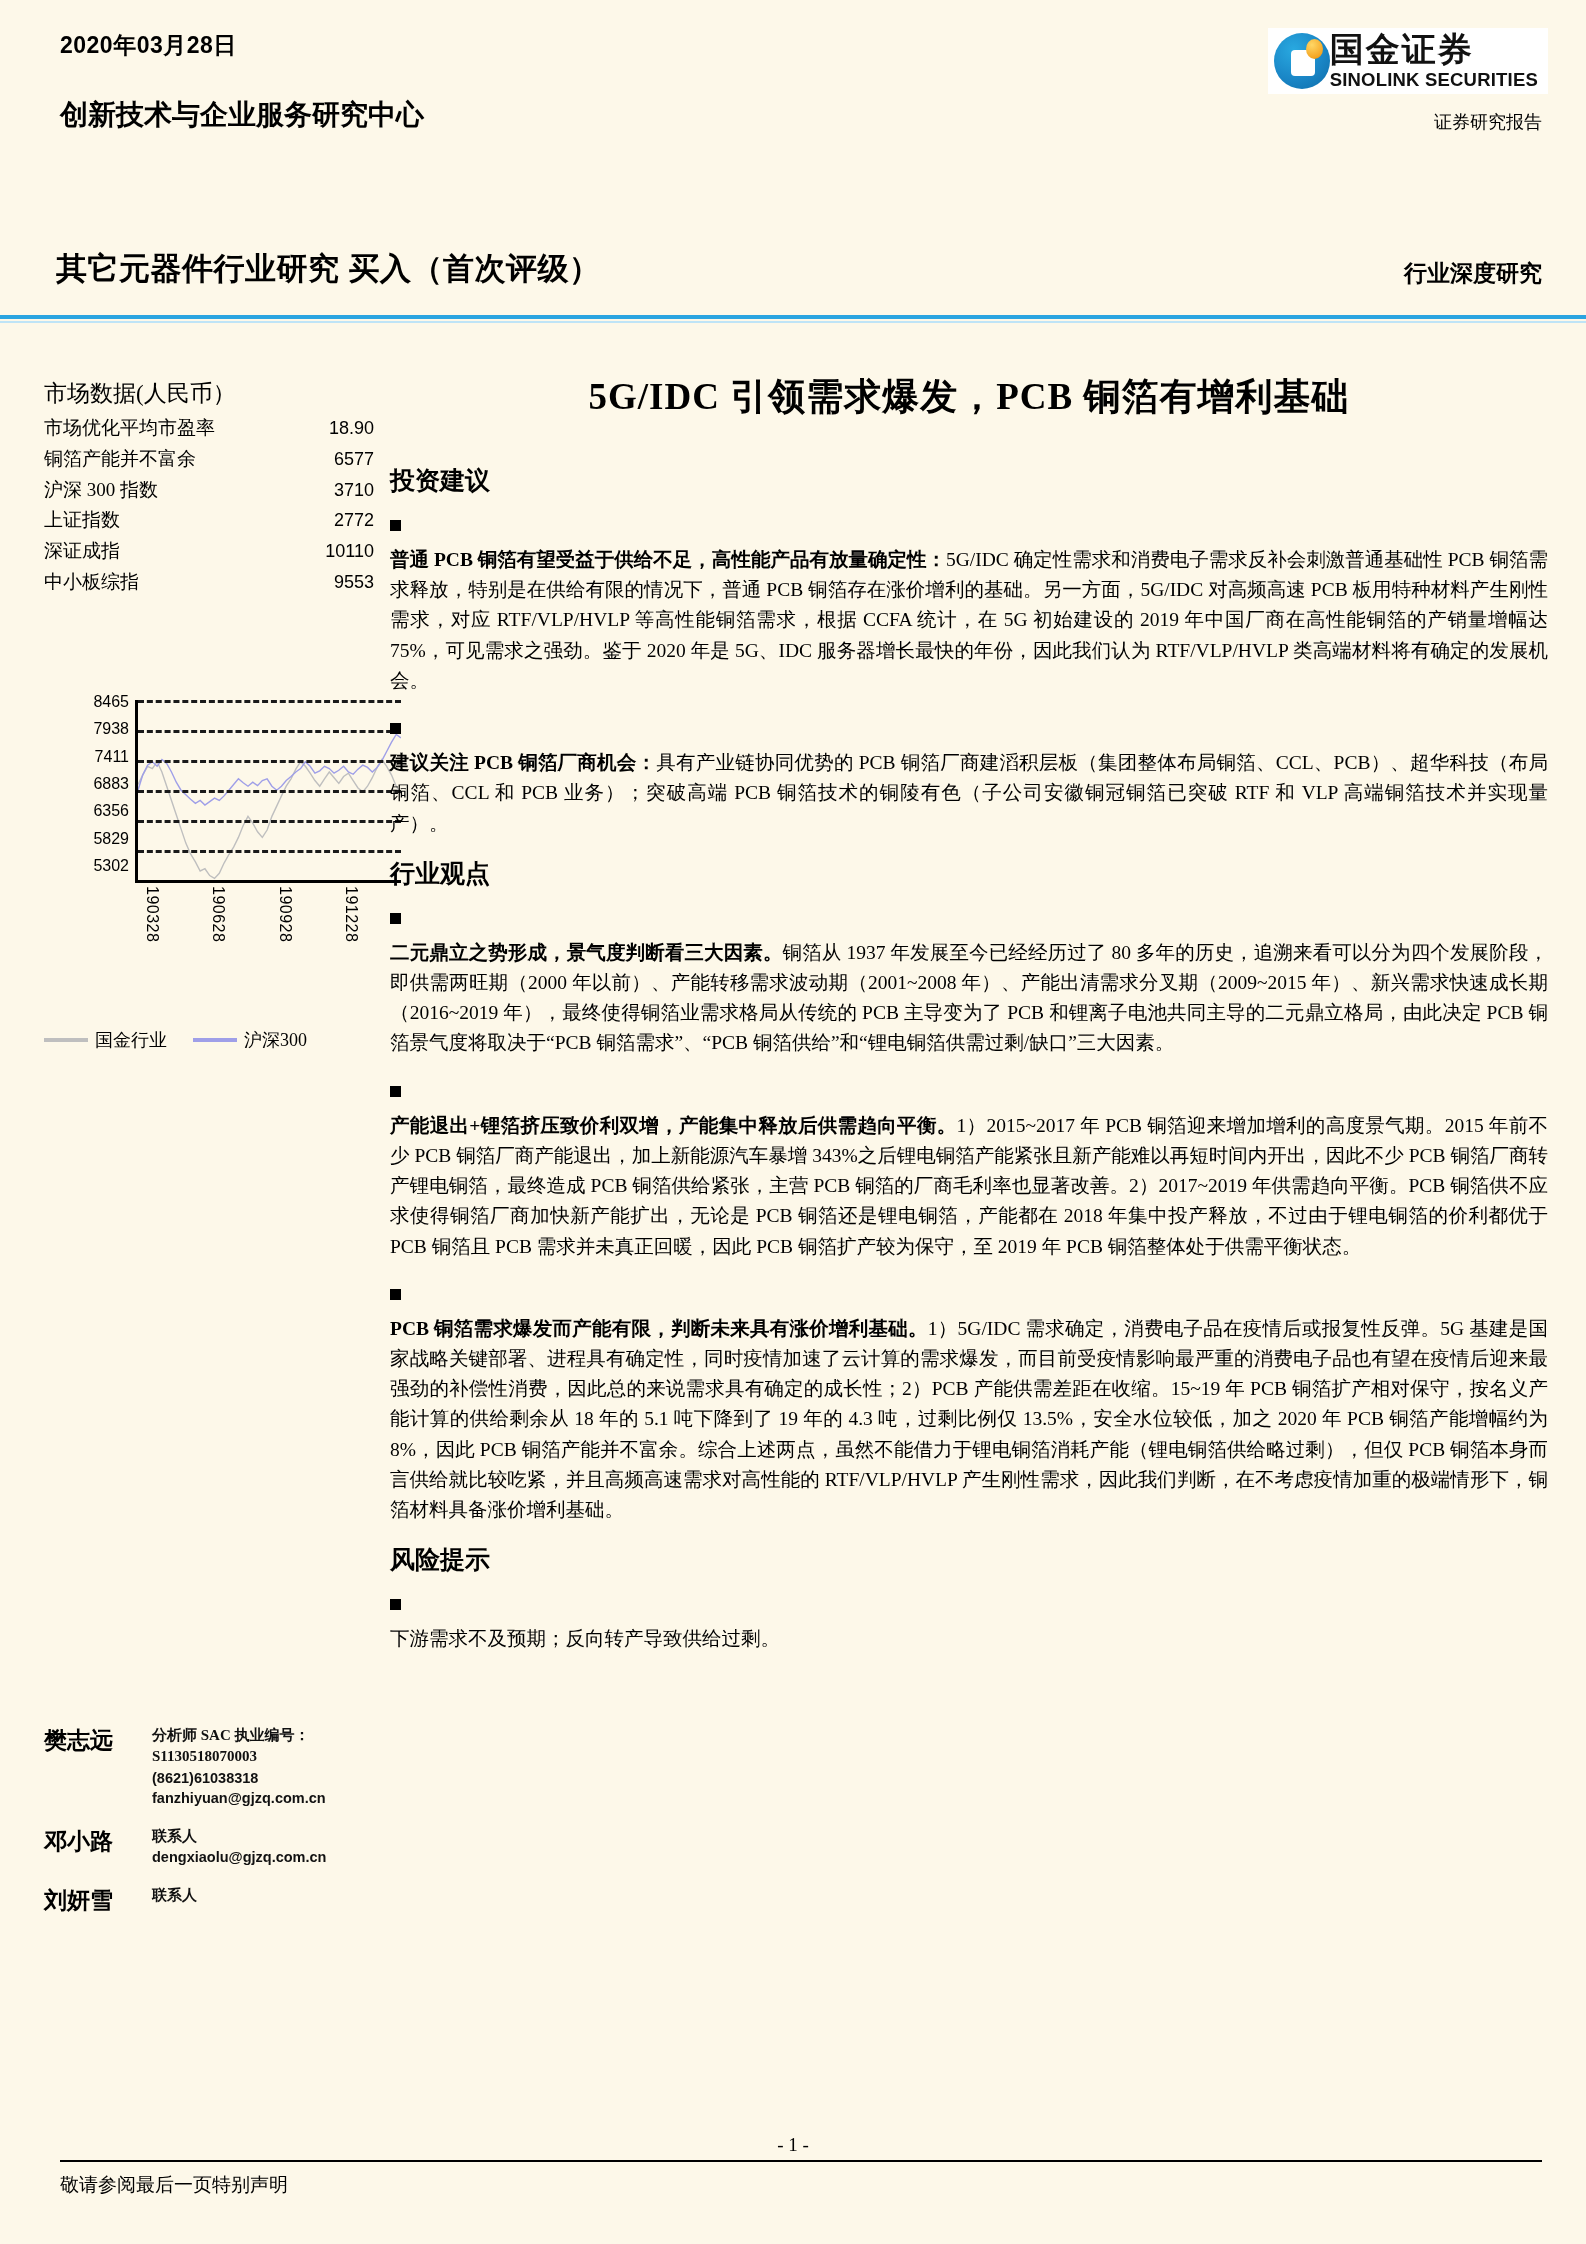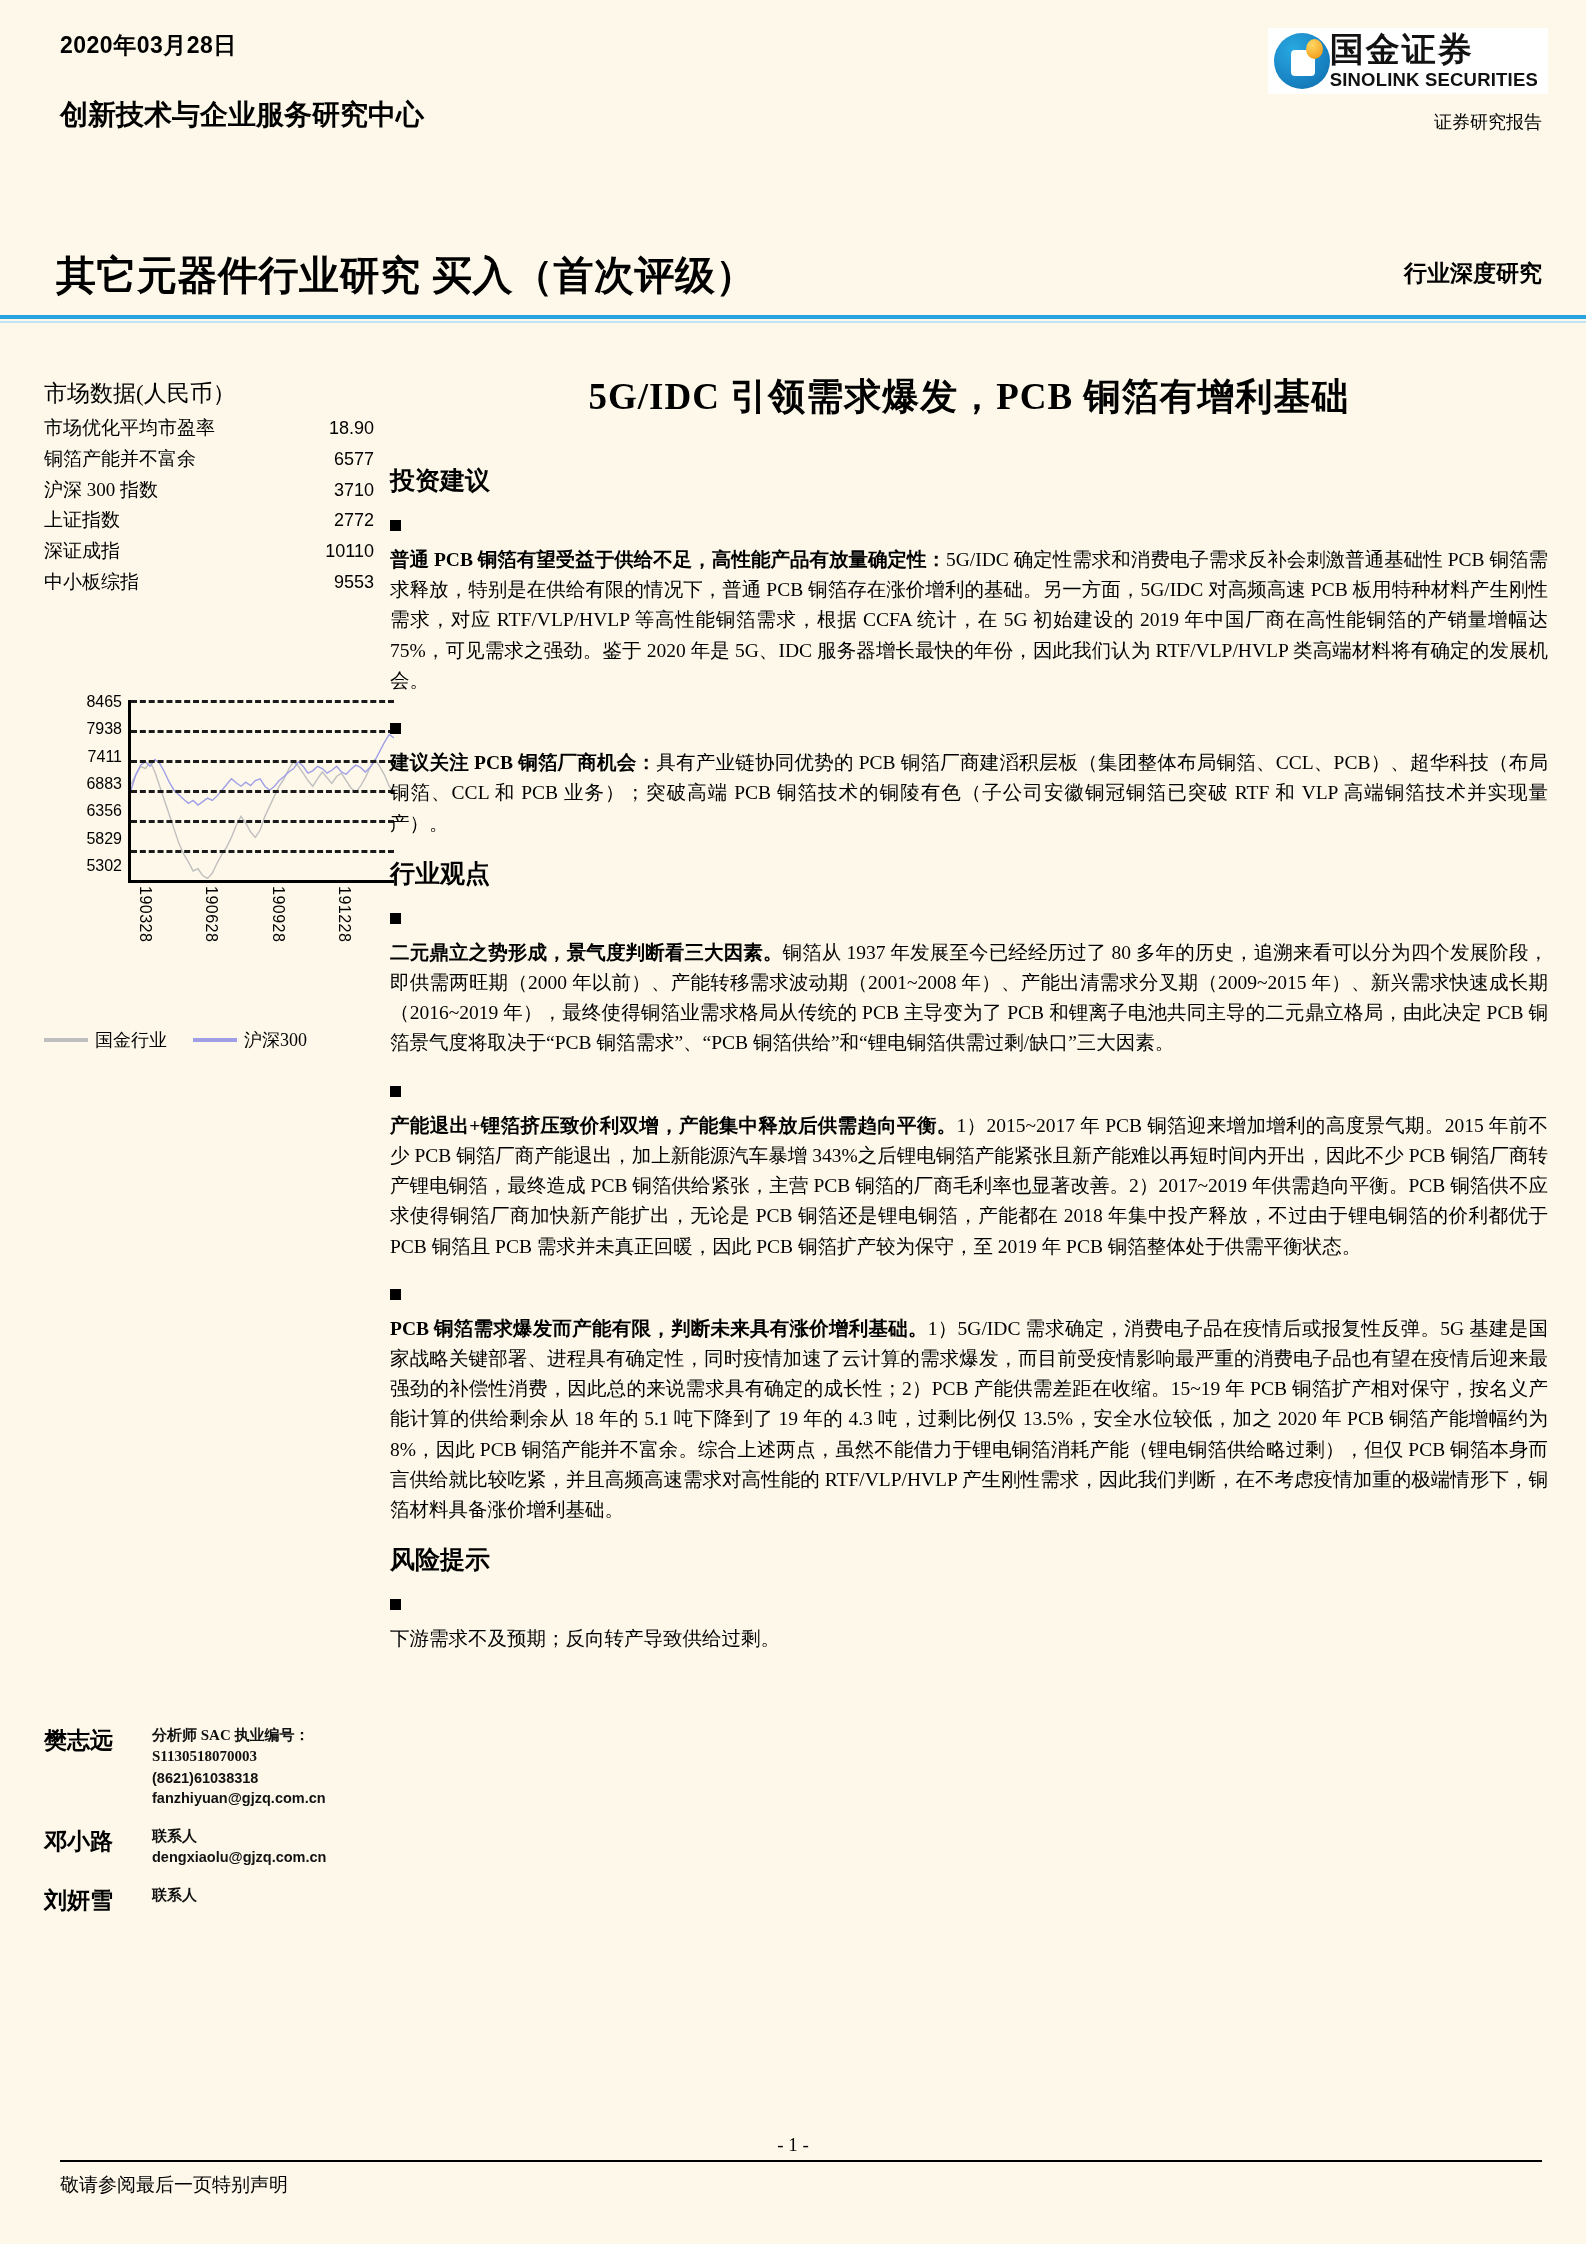--- a/index.html
+++ b/index.html
@@ -54,21 +54,21 @@
     font-weight:bold;font-size:18.5px;letter-spacing:.2px;color:#111;margin-top:5px;
   }
   .report-kind{
     position:absolute;right:44px;top:110px;
     font-size:18px;
   }
 
   .ind-title{
     position:absolute;left:56px;top:248px;
     font-family:"Liberation Sans","DejaVu Sans",sans-serif;
-    font-weight:bold;font-size:40px;letter-spacing:.5px;
+    font-weight:bold;font-size:31px;letter-spacing:.5px;
   }
   .ind-depth{
     position:absolute;right:44px;top:258px;
     font-size:23px;font-weight:bold;
   }
   .rule-blue{
     position:absolute;left:0;top:315px;width:1586px;height:4px;background:#2aa4e0;
   }
   .rule-blue2{
     position:absolute;left:0;top:321px;width:1586px;height:2px;background:#bfe4f6;
@@ -82,21 +82,21 @@
   .md-row{
     display:flex;justify-content:space-between;align-items:baseline;
     font-size:19px;line-height:1.62;
   }
   .md-row .val{
     font-family:"Liberation Sans","DejaVu Sans",sans-serif;
     font-size:18px;
   }
 
   
-  .chart-wrap{position:absolute;left:54px;top:700px;width:340px;}
+  .chart-wrap{position:absolute;left:61px;top:700px;width:340px;}
   .chart-area{position:relative;height:200px;}
   .ylabels{
     position:absolute;left:0;top:0;width:68px;height:180px;
     display:flex;flex-direction:column;justify-content:space-between;
     align-items:flex-end;
   }
   .ylabels span{
     font-family:"Liberation Sans","DejaVu Sans",sans-serif;
     font-size:16px;line-height:1;transform:translateY(-6px);
   }

